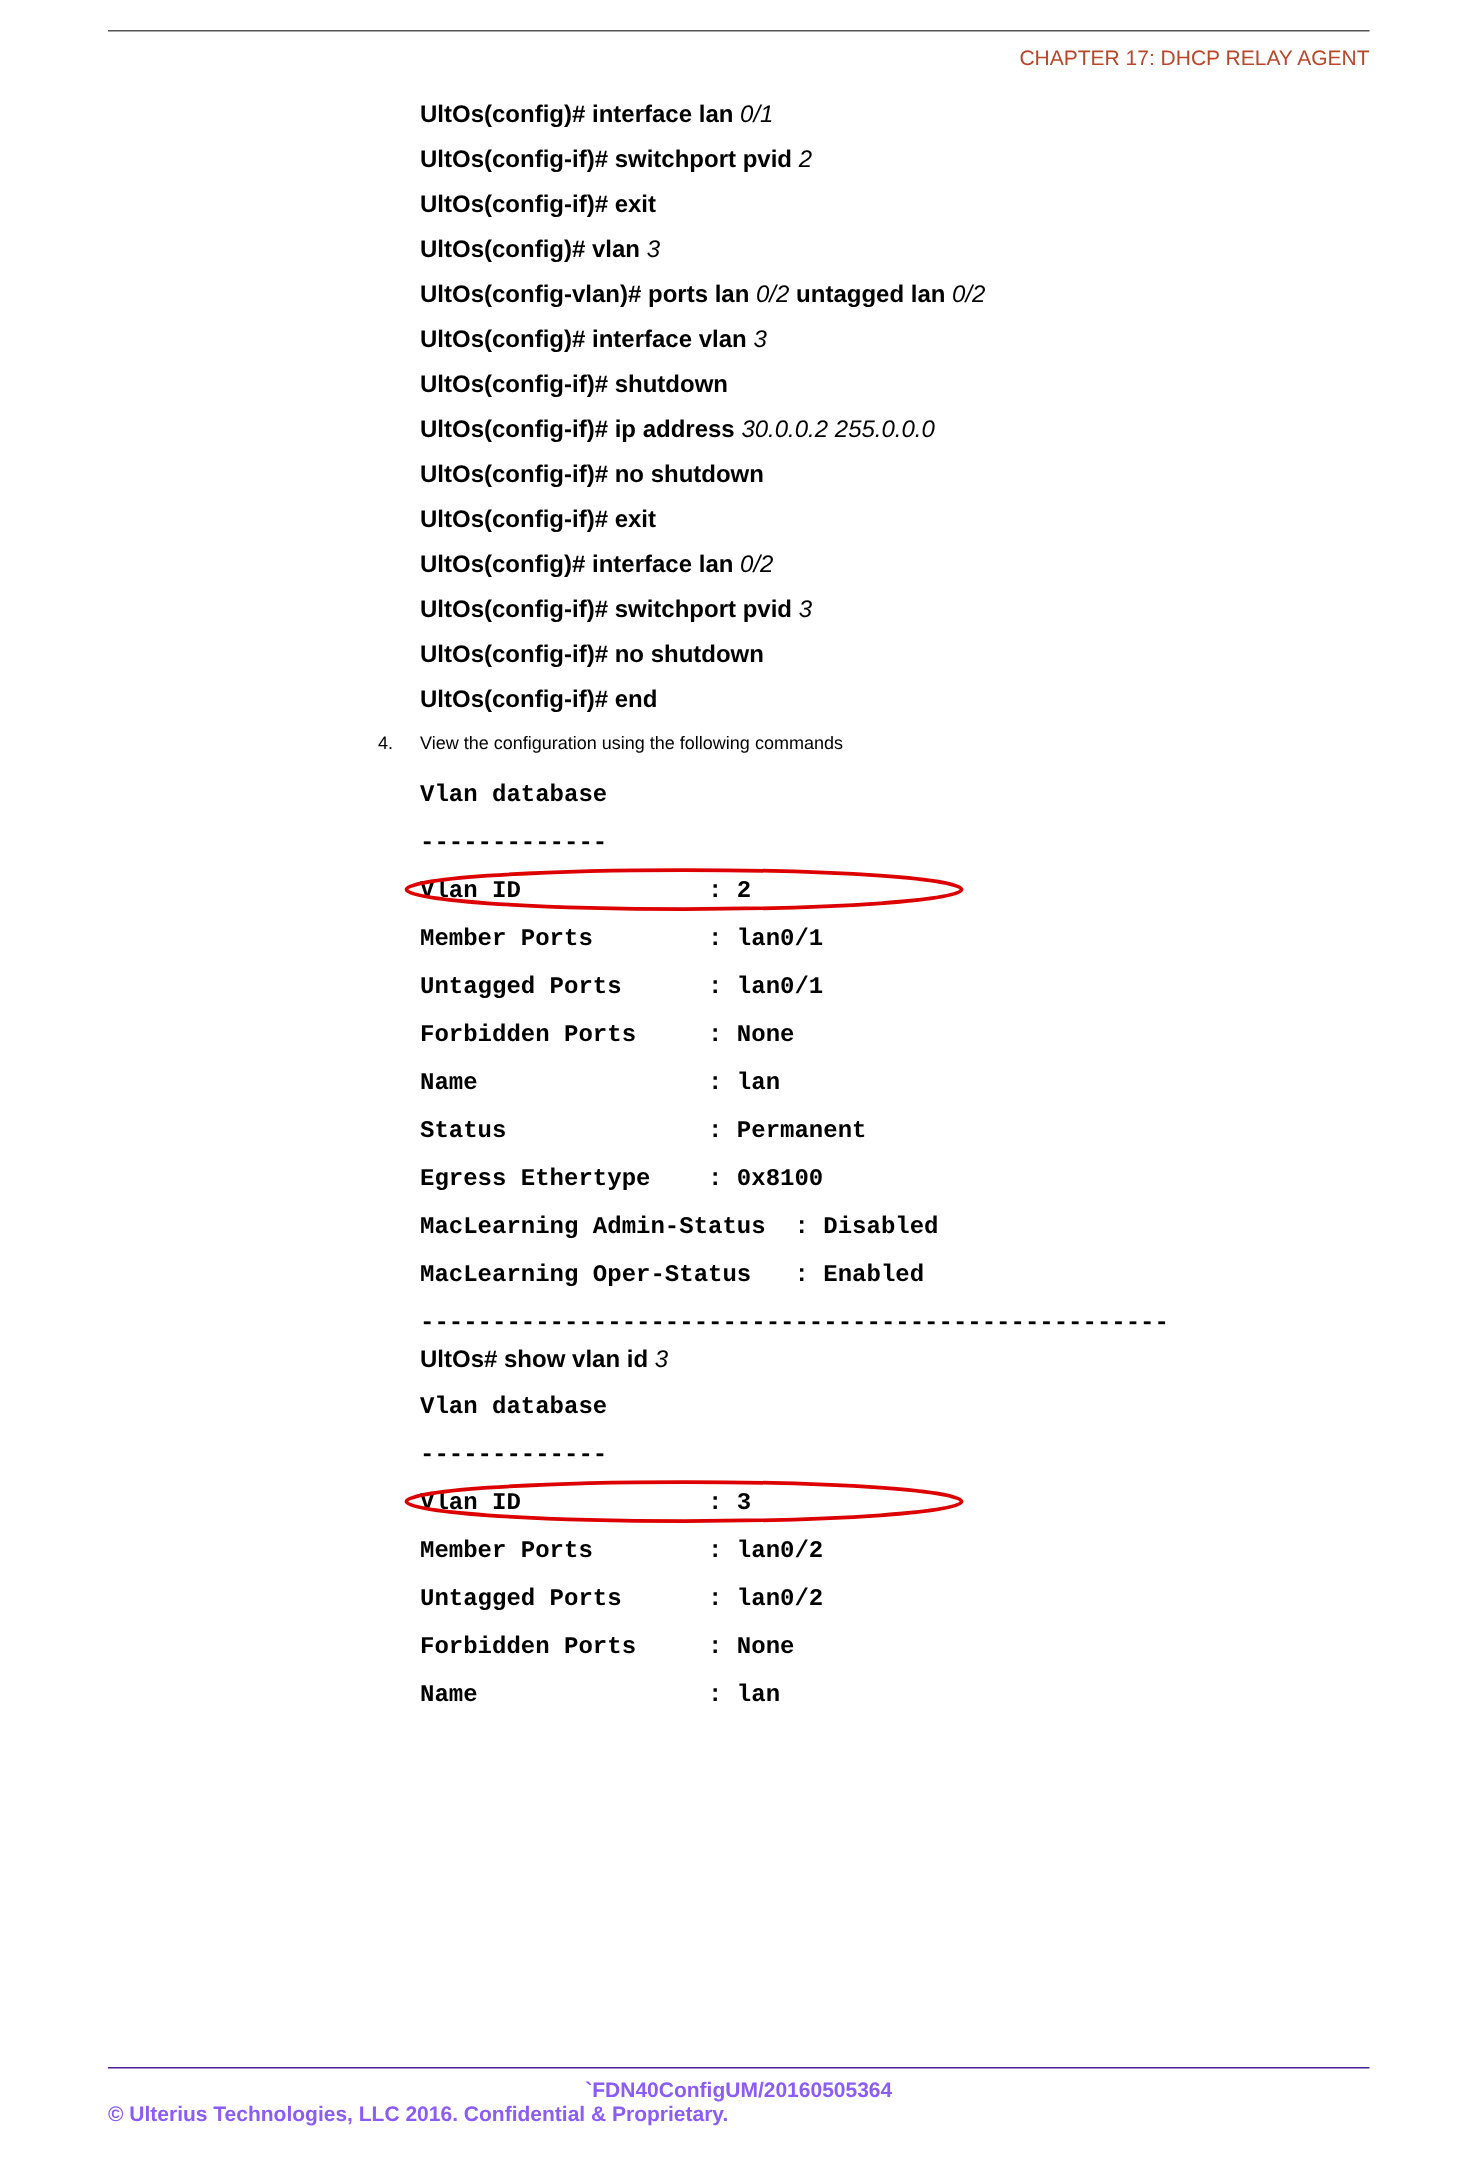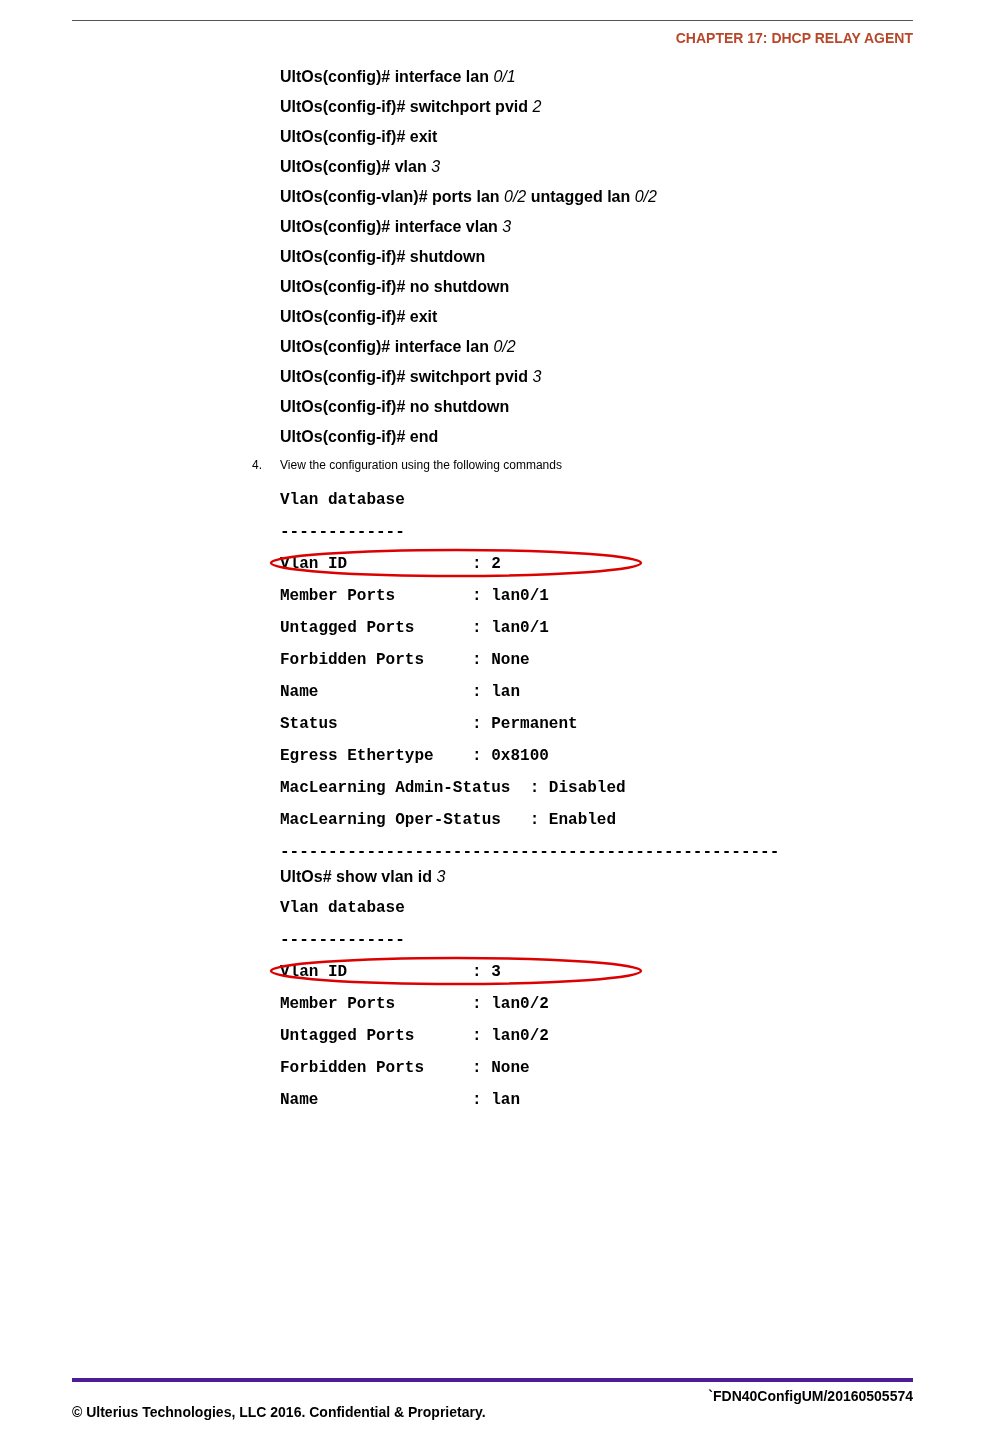--- a/index.html
+++ b/index.html
@@ -10,21 +10,21 @@
       font-family: Arial, Helvetica, sans-serif;
       position: relative;
       color: #000;
     }
     .top-rule { position: absolute; top: 20px; left: 72px; right: 72px; border-top: 1px solid #555; }
     .header {
       position: absolute;
       top: 30px;
       right: 72px;
       font-size: 14px;
-      font-weight: bold;
+      font-weight: normal;
       color: #b8472a;
     }
     .content {
       position: absolute;
       top: 68px;
       left: 280px;
       right: 60px;
     }
     .cmd {
       font-size: 16px;
@@ -62,27 +62,27 @@
       position: absolute;
       left: -14px;
       top: -2px;
       pointer-events: none;
     }
     .footer {
       position: absolute;
       top: 1378px;
       left: 72px;
       right: 72px;
-      border-top: 4px solid #4c1d95;
+      border-top: 1px solid #4c1d95;
       padding-top: 6px;
       font-size: 14px;
       font-weight: bold;
-      color: #000000;
+      color: #8b5cf6;
       display: flex;
-      justify-content: flex-end;
+      justify-content: center;
       flex-wrap: wrap;
     }
     .footer .left { text-align: left; }
     .footer .right { text-align: right; }
     .footer .line2 { width: 100%; }
   </style>
 </head>
 <body>
 
 <div class="top-rule"></div>
@@ -90,20 +90,21 @@
 
 <div class="content">
   <div id="config-block">
       <p class="cmd"><span>UltOs(config)# interface lan </span><span class="arg">0/1</span></p>
       <p class="cmd"><span>UltOs(config-if)# switchport pvid </span><span class="arg">2</span></p>
       <p class="cmd"><span>UltOs(config-if)# exit</span></p>
       <p class="cmd"><span>UltOs(config)# vlan </span><span class="arg">3</span></p>
       <p class="cmd"><span>UltOs(config-vlan)# ports lan </span><span class="arg">0/2</span><span> untagged lan </span><span class="arg">0/2</span></p>
       <p class="cmd"><span>UltOs(config)# interface vlan </span><span class="arg">3</span></p>
       <p class="cmd"><span>UltOs(config-if)# shutdown</span></p>
+      <p class="cmd"><span>UltOs(config-if)# ip address </span><span class="arg">30.0.0.2 255.0.0.0</span></p>
       <p class="cmd"><span>UltOs(config-if)# no shutdown</span></p>
       <p class="cmd"><span>UltOs(config-if)# exit</span></p>
       <p class="cmd"><span>UltOs(config)# interface lan </span><span class="arg">0/2</span></p>
       <p class="cmd"><span>UltOs(config-if)# switchport pvid </span><span class="arg">3</span></p>
       <p class="cmd"><span>UltOs(config-if)# no shutdown</span></p>
       <p class="cmd"><span>UltOs(config-if)# end</span></p>
     </div>
 
   <p class="step">
     <span class="num">4.</span><span>View the configuration using the following commands</span>
@@ -139,15 +140,15 @@
     <div class="mono">Vlan ID             : 3</div>
   </div>
   <div class="mono">Member Ports        : lan0/2
 Untagged Ports      : lan0/2
 Forbidden Ports     : None
 Name                : lan</div>
 </div>
 
 <div class="footer">
   <span class="left">`FDN40ConfigUM/20160505</span>
-  <span class="right">574</span>
+  <span class="right">364</span>
   <span class="line2">© Ulterius Technologies, LLC 2016. Confidential &amp; Proprietary.</span>
 </div>
 
 </body></html>

